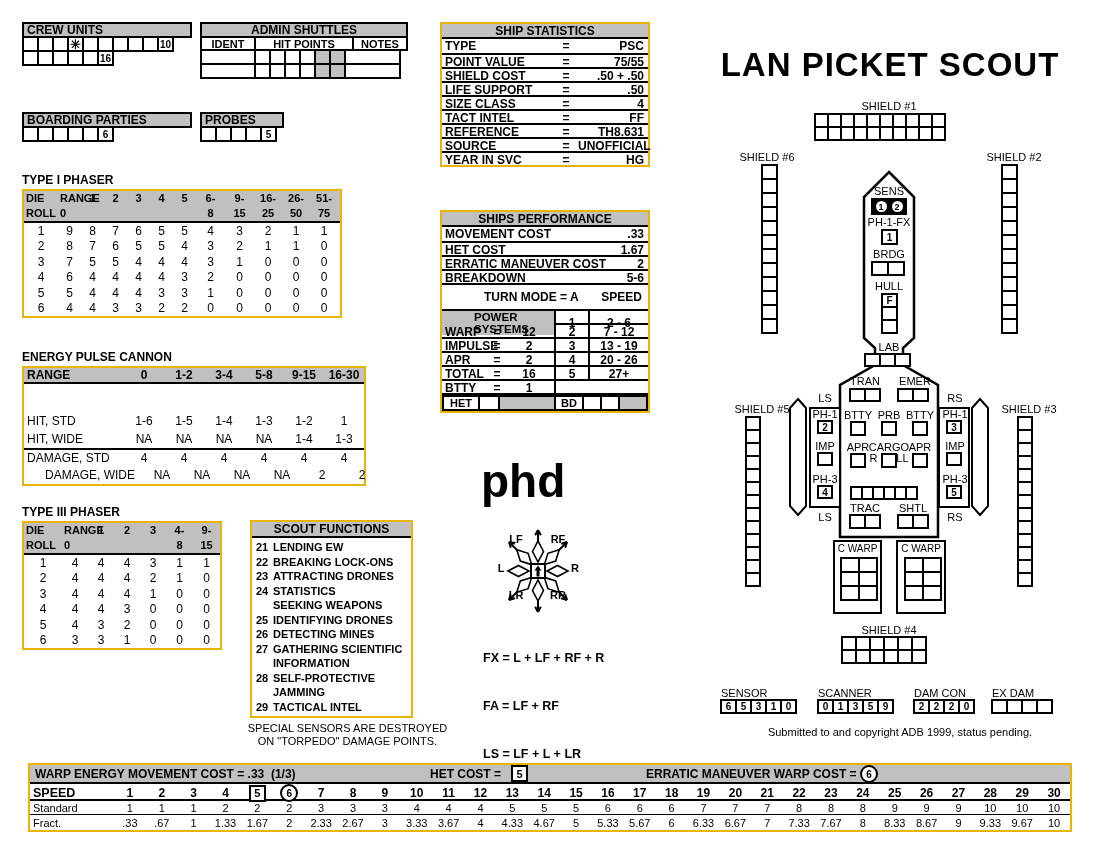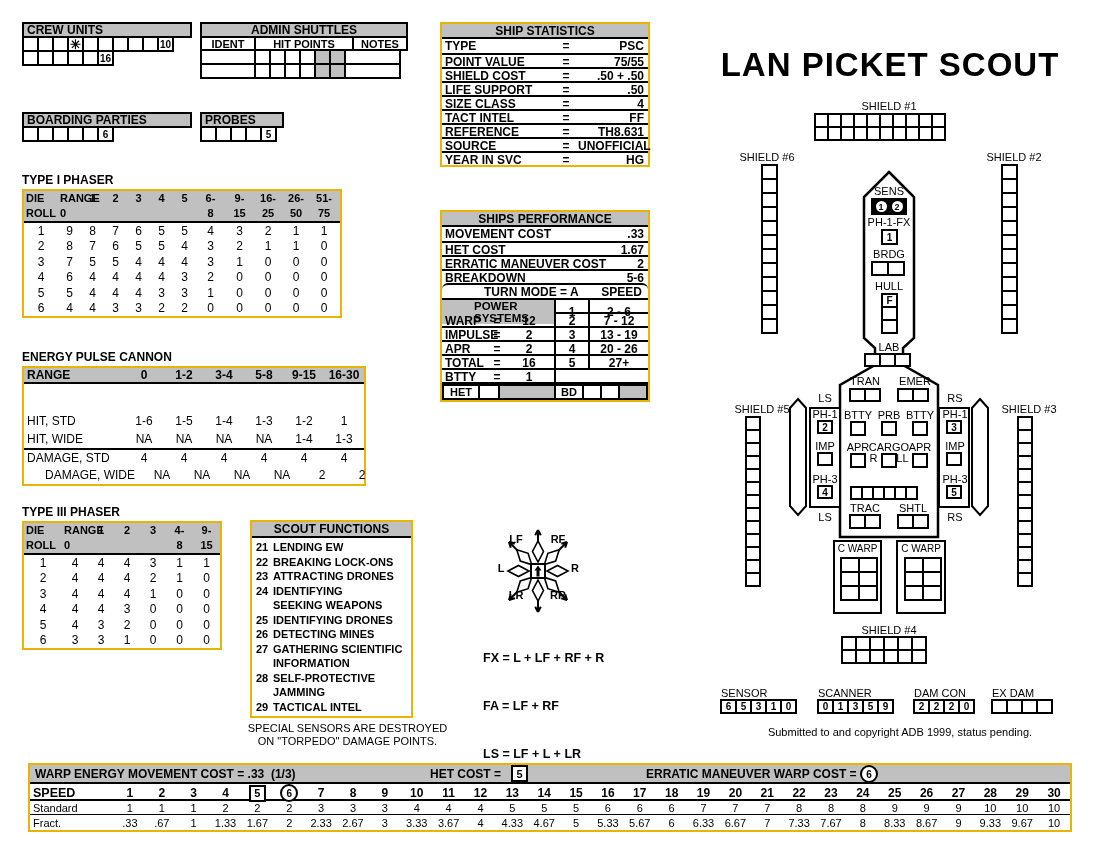--- a/index.html
+++ b/index.html
@@ -270,21 +270,21 @@
         </div>
         <div class="trow bt2" style="grid-template-columns: 1fr auto; height: 14px;">
           <span class="cell l b">ERRATIC MANEUVER COST</span>
           <span class="cell r b">2</span>
         </div>
         <div class="trow bt2" style="grid-template-columns: 1fr auto; height: 14px;">
           <span class="cell l b">BREAKDOWN</span>
           <span class="cell r b">5-6</span>
         </div>
       </div>
-    <div class="trow bt2" style="height:15px;position:relative;border-radius:6px;">
+    <div class="trow bt2" style="height:26px;position:relative;">
       <span style="position:absolute;left:42px;font-weight:bold;font-size:12px;">TURN MODE = A</span>
       <span style="position:absolute;right:6px;font-weight:bold;font-size:12px;">SPEED</span>
     </div>
     <div id="perf-chart-rows">
         <div class="trow bt2" style="grid-template-columns: 112px 36px 1fr; height: 14px;">
           <span class="cell l b" style="background: rgb(192, 192, 192); font-size: 11.5px; padding-left: 32px;">POWER SYSTEMS</span>
           <span class="cell b" style="border-left: 2px solid rgb(0, 0, 0); border-right: 2px solid rgb(0, 0, 0);">1</span>
           <span class="cell b">2 - 6</span>
         </div>
         <div class="trow bt2" style="grid-template-columns: 112px 36px 1fr; height: 14px;">
@@ -498,21 +498,21 @@
         </div>
         <div class="sfitem">
           <span class="sfnum">23</span>
           <div>
             <div>ATTRACTING DRONES</div>
           </div>
         </div>
         <div class="sfitem">
           <span class="sfnum">24</span>
           <div>
-            <div>IDENTIFYING</div>
+            <div>STATISTICS</div>
             <div>SEEKING WEAPONS</div>
           </div>
         </div>
         <div class="sfitem">
           <span class="sfnum">25</span>
           <div>
             <div>IDENTIFYING DRONES</div>
           </div>
         </div>
         <div class="sfitem">
@@ -541,20 +541,21 @@
             <div>TACTICAL INTEL</div>
           </div>
         </div>
       </div>
   </div>
   <div class="note" style="left:225px;top:722px;width:245px;">
     <div>SPECIAL SENSORS ARE DESTROYED</div>
     <div>ON "TORPEDO" DAMAGE POINTS.</div>
   </div>
 
+  <div id="phd" style="left:481px;top:458px;">phd</div>
   <svg id="rose-svg" viewBox="0 0 88 88" style="left:494px;top:528px;width:88px;height:88px;">
       <path d="M44,34 L38.5,23.5 L44,13 L49.5,23.5 Z" fill="#fff" stroke="#000" stroke-width="1.6"></path>
       <path d="M50.36396103067893,36.63603896932107 L53.89949493661166,25.32233047033631 L65.21320343559643,21.786796564403573 L61.67766952966369,33.10050506338833 Z" fill="#fff" stroke="#000" stroke-width="1.6"></path>
       <path d="M53,43 L63.5,37.5 L74,43 L63.5,48.5 Z" fill="#fff" stroke="#000" stroke-width="1.6"></path>
       <path d="M50.36396103067893,49.36396103067893 L61.67766952966369,52.89949493661166 L65.21320343559643,64.21320343559643 L53.89949493661166,60.67766952966369 Z" fill="#fff" stroke="#000" stroke-width="1.6"></path>
       <path d="M44,52 L49.5,62.5 L44.00000000000001,73 L38.5,62.5 Z" fill="#fff" stroke="#000" stroke-width="1.6"></path>
       <path d="M37.63603896932107,49.36396103067893 L34.10050506338834,60.67766952966369 L22.786796564403577,64.21320343559643 L26.322330470336315,52.899494936611674 Z" fill="#fff" stroke="#000" stroke-width="1.6"></path>
       <path d="M35,43 L24.5,48.50000000000001 L14,43.00000000000001 L24.5,37.50000000000001 Z" fill="#fff" stroke="#000" stroke-width="1.6"></path>
       <path d="M37.63603896932107,36.63603896932108 L26.322330470336308,33.10050506338834 L22.78679656440357,21.78679656440358 L34.100505063388326,25.322330470336315 Z" fill="#fff" stroke="#000" stroke-width="1.6"></path>
       <line x1="44" y1="14" x2="44" y2="2" stroke="#000" stroke-width="2"></line>

